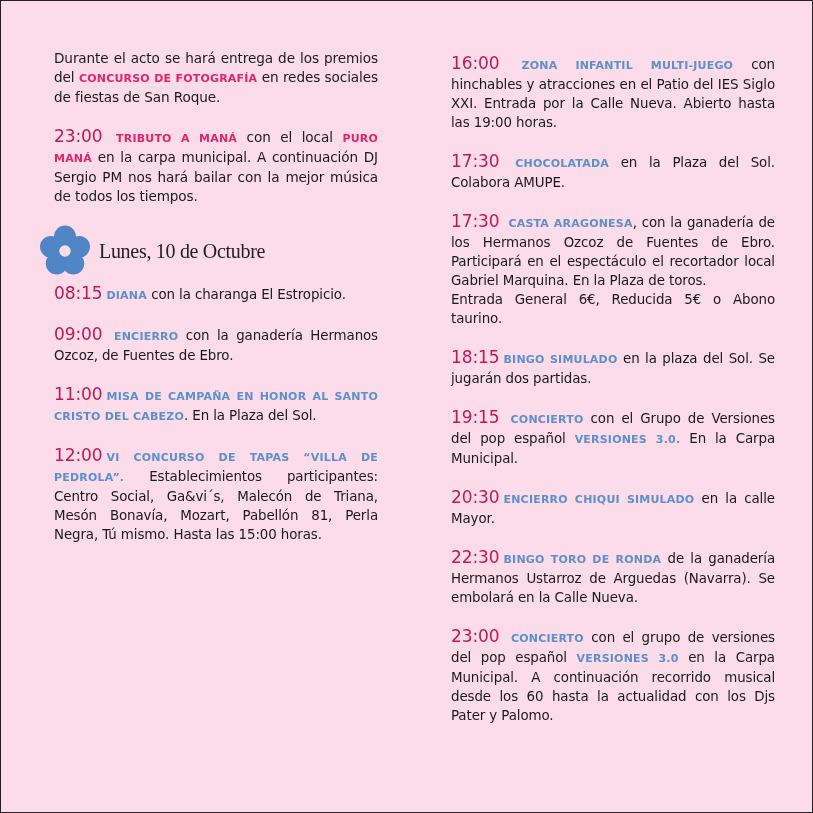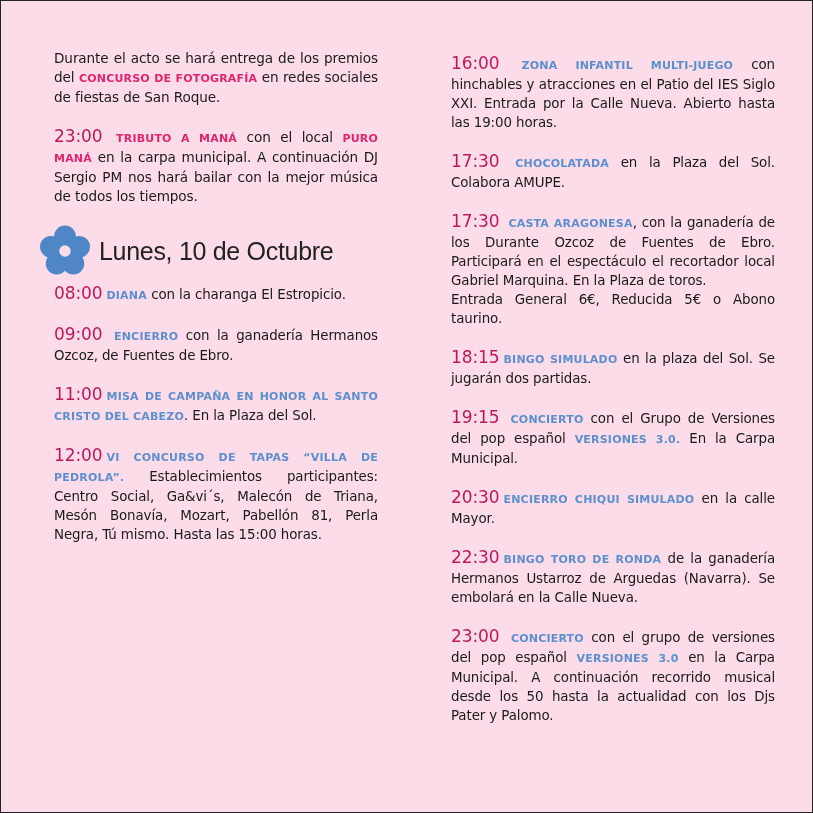--- a/index.html
+++ b/index.html
@@ -46,22 +46,22 @@
   .day-heading {
     display: flex; align-items: center;
     margin: 12px 0 8px -17px;
     height: 50px;
   }
   .flower {
     width: 56px; height: 52px;
     margin-right: 6px;
   }
   .day-title {
-    font-family: Liberation Sans, sans-serif;
-    font-size: 25px;
+    font-family: Liberation Serif, serif;
+    font-size: 20px;
     color: #222;
     font-weight: normal;
     letter-spacing: -0.3px;
   }
 </style>
 </head>
 <body>
 
 <div class="page">
 
@@ -79,44 +79,44 @@
           <circle cx="66" cy="74" r="21"></circle>
           <circle cx="34" cy="74" r="21"></circle>
           <circle cx="23" cy="42" r="21"></circle>
           <circle cx="50" cy="50" r="26"></circle>
         </g>
         <circle cx="50" cy="50" r="11" fill="#fcdce8"></circle>
       </svg>
       <span class="day-title">Lunes, 10 de Octubre</span>
     </div>
 
-    <p class="para"><span class="time">08:00</span><span class="ev">DIANA</span><span> con la charanga El Estropicio.</span></p>
+    <p class="para"><span class="time">08:15</span><span class="ev">DIANA</span><span> con la charanga El Estropicio.</span></p>
 
     <p class="para"><span class="time">09:00</span> <span class="ev">ENCIERRO</span><span> con la ganadería Hermanos Ozcoz, de Fuentes de Ebro.</span></p>
 
 
     <p class="para"><span class="time">11:00</span><span class="ev">MISA DE CAMPAÑA EN HONOR AL SANTO CRISTO DEL CABEZO</span><span>. En la Plaza del Sol.</span></p>
 
 
     <p class="para"><span class="time">12:00</span><span class="ev">VI  CONCURSO DE TAPAS “VILLA DE PEDROLA”.</span><span> Establecimientos participantes: Centro Social, Ga&amp;vi´s, Malecón de Triana, Mesón Bonavía, Mozart, Pabellón 81, Perla Negra, Tú mismo. Hasta las 15:00 horas.</span></p>
 
   </div>
 
   <div class="col col-right" style="top:53px;">
 
     <p class="para"><span class="time">16:00</span> <span class="ev">ZONA INFANTIL MULTI-JUEGO</span><span> con hinchables y atracciones en el Patio del IES Siglo XXI. Entrada por la Calle Nueva. Abierto hasta las 19:00 horas.</span></p>
 
     <p class="para"><span class="time">17:30</span> <span class="ev">CHOCOLATADA</span><span> en la Plaza del Sol. Colabora AMUPE.</span></p>
 
-    <p class="para"><span class="time">17:30</span> <span class="ev">CASTA ARAGONESA</span><span>, con la ganadería de los Durante Ozcoz de Fuentes de Ebro. Participará en el espectáculo el recortador local Gabriel Marquina. En la Plaza de toros.</span><br><span>Entrada General 6€, Reducida 5€ o Abono taurino.</span></p>
+    <p class="para"><span class="time">17:30</span> <span class="ev">CASTA ARAGONESA</span><span>, con la ganadería de los Hermanos Ozcoz de Fuentes de Ebro. Participará en el espectáculo el recortador local Gabriel Marquina. En la Plaza de toros.</span><br><span>Entrada General 6€, Reducida 5€ o Abono taurino.</span></p>
 
     <p class="para"><span class="time">18:15</span><span class="ev">BINGO SIMULADO</span><span> en la plaza del Sol. Se jugarán dos partidas.</span></p>
 
     <p class="para"><span class="time">19:15</span> <span class="ev">CONCIERTO</span><span> con el Grupo de Versiones del pop español </span><span class="ev">VERSIONES 3.0.</span><span> En la Carpa Municipal.</span></p>
 
     <p class="para"><span class="time">20:30</span><span class="ev">ENCIERRO CHIQUI SIMULADO</span><span> en la calle Mayor.</span></p>
 
     <p class="para"><span class="time">22:30</span><span class="ev">BINGO TORO DE RONDA</span><span> de la ganadería Hermanos Ustarroz de Arguedas (Navarra). Se embolará en la Calle Nueva.</span></p>
 
-    <p class="para"><span class="time">23:00</span> <span class="ev">CONCIERTO</span><span> con el grupo de versiones del pop español </span><span class="ev">VERSIONES 3.0</span><span> en la Carpa Municipal. A continuación recorrido musical desde los 50 hasta la actualidad con los Djs Pater y Palomo.</span></p>
+    <p class="para"><span class="time">23:00</span> <span class="ev">CONCIERTO</span><span> con el grupo de versiones del pop español </span><span class="ev">VERSIONES 3.0</span><span> en la Carpa Municipal. A continuación recorrido musical desde los 60 hasta la actualidad con los Djs Pater y Palomo.</span></p>
   </div>
 
 </div>
 
 </body></html>

